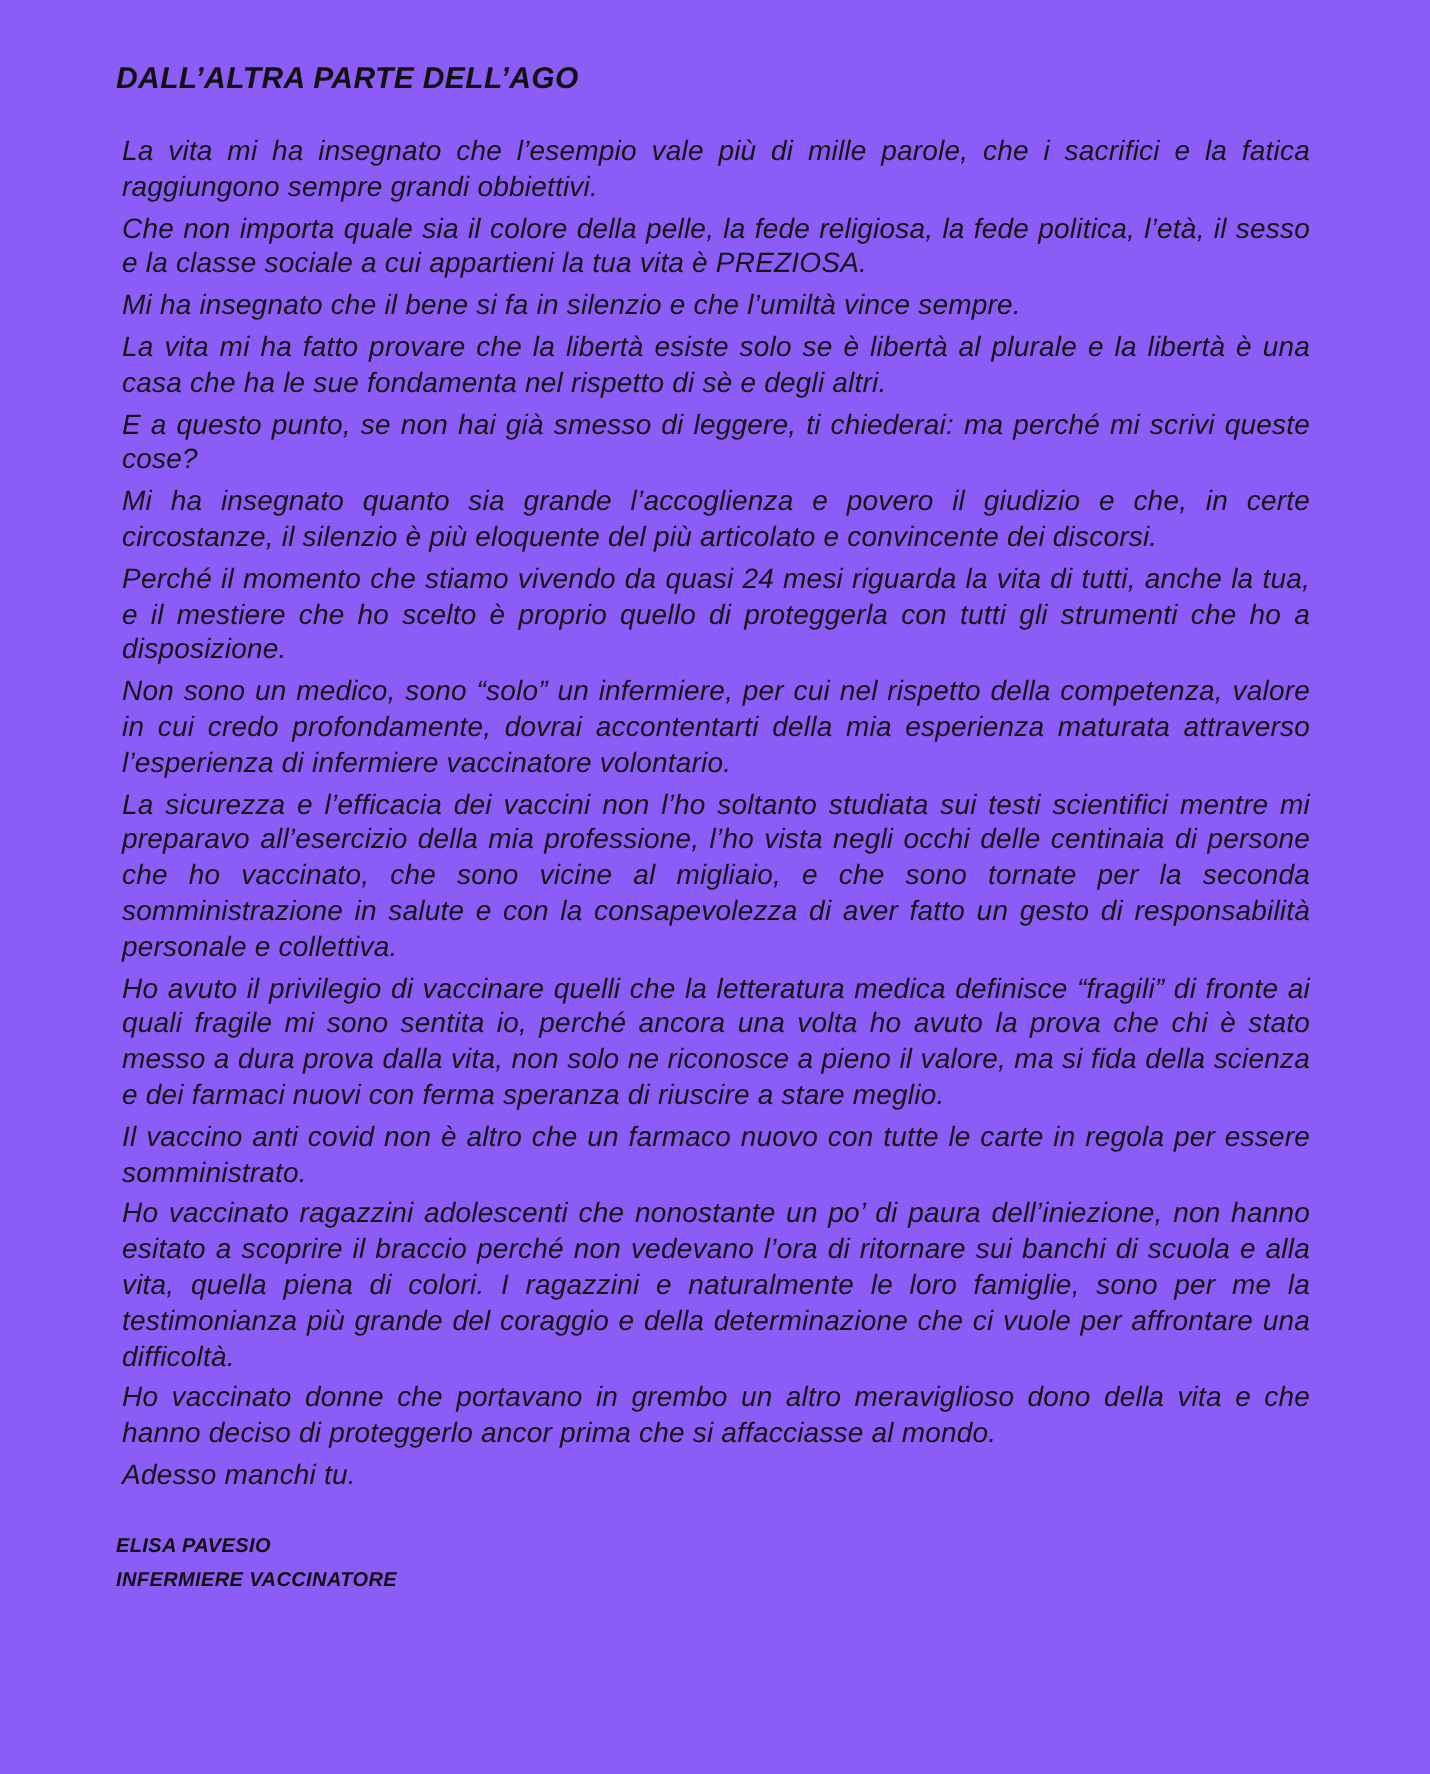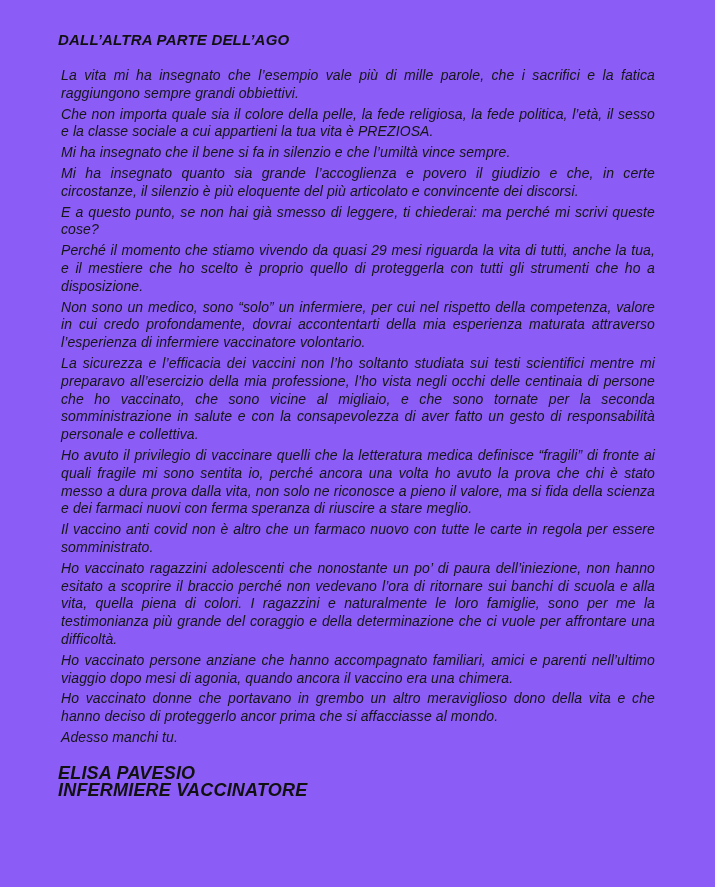--- a/index.html
+++ b/index.html
@@ -32,47 +32,47 @@
     font-size: 14px;
     line-height: 17.8px;
     text-align: justify;
     letter-spacing: 0.1px;
     hyphens: none;
     color: #161616;
   }
   .signature {
     margin-top: 18px;
     font-weight: bold;
-    font-size: 18px;
+    font-size: 10px;
     line-height: 17.8px;
     color: #111111;
     letter-spacing: 0.2px;
   }
 </style>
 </head>
 <body>
 
 <div class="page">
   <div class="content">
 
     <h1 class="doc-title">DALL’ALTRA PARTE DELL’AGO</h1>
 
     <div class="body-text">
       <p>La vita mi ha insegnato che l’esempio vale più di mille parole, che i sacrifici e la fatica raggiungono sempre grandi obbiettivi.</p>
       <p>Che non importa quale sia il colore della pelle, la fede religiosa, la fede politica, l’età, il sesso e la classe sociale a cui appartieni la tua vita è PREZIOSA.</p>
       <p>Mi ha insegnato che il bene si fa in silenzio e che l’umiltà vince sempre.</p>
+      <p>La vita mi ha fatto provare che la libertà esiste solo se è libertà al plurale e la libertà è una casa che ha le sue fondamenta nel rispetto di sè e degli altri.</p>
+      <p>E a questo punto, se non hai già smesso di leggere, ti chiederai: ma perché mi scrivi queste cose?</p>
       <p>Mi ha insegnato quanto sia grande l’accoglienza e povero il giudizio e che, in certe circostanze, il silenzio è più eloquente del più articolato e convincente dei discorsi.</p>
-      <p>E a questo punto, se non hai già smesso di leggere, ti chiederai: ma perché mi scrivi queste cose?</p>
-      <p>Perché il momento che stiamo vivendo da quasi 29 mesi riguarda la vita di tutti, anche la tua, e il mestiere che ho scelto è proprio quello di proteggerla con tutti gli strumenti che ho a disposizione.</p>
+      <p>Perché il momento che stiamo vivendo da quasi 24 mesi riguarda la vita di tutti, anche la tua, e il mestiere che ho scelto è proprio quello di proteggerla con tutti gli strumenti che ho a disposizione.</p>
       <p>Non sono un medico, sono “solo” un infermiere, per cui nel rispetto della competenza, valore in cui credo profondamente, dovrai accontentarti della mia esperienza maturata attraverso l’esperienza di infermiere vaccinatore volontario.</p>
       <p>La sicurezza e l’efficacia dei vaccini non l’ho soltanto studiata sui testi scientifici mentre mi preparavo all’esercizio della mia professione, l’ho vista negli occhi delle centinaia di persone che ho vaccinato, che sono vicine al migliaio, e che sono tornate per la seconda somministrazione in salute e con la consapevolezza di aver fatto un gesto di responsabilità personale e collettiva.</p>
       <p>Ho avuto il privilegio di vaccinare quelli che la letteratura medica definisce “fragili” di fronte ai quali fragile mi sono sentita io, perché ancora una volta ho avuto la prova che chi è stato messo a dura prova dalla vita, non solo ne riconosce a pieno il valore, ma si fida della scienza e dei farmaci nuovi con ferma speranza di riuscire a stare meglio.</p>
       <p>Il vaccino anti covid non è altro che un farmaco nuovo con tutte le carte in regola per essere somministrato.</p>
       <p>Ho vaccinato ragazzini adolescenti che nonostante un po’ di paura dell’iniezione, non hanno esitato a scoprire il braccio perché non vedevano l’ora di ritornare sui banchi di scuola e alla vita, quella piena di colori. I ragazzini e naturalmente le loro famiglie, sono per me la testimonianza più grande del coraggio e della determinazione che ci vuole per affrontare una difficoltà.</p>
-      <p>Ho vaccinato persone anziane che hanno accompagnato familiari, amici e parenti nell’ultimo viaggio dopo mesi di agonia, quando ancora il vaccino era una chimera.</p>
       <p>Ho vaccinato donne che portavano in grembo un altro meraviglioso dono della vita e che hanno deciso di proteggerlo ancor prima che si affacciasse al mondo.</p>
       <p>Adesso manchi tu.</p>
     </div>
 
     <div class="signature">
       <div>ELISA PAVESIO</div>
       <div>INFERMIERE VACCINATORE</div>
     </div>
 
   </div>

